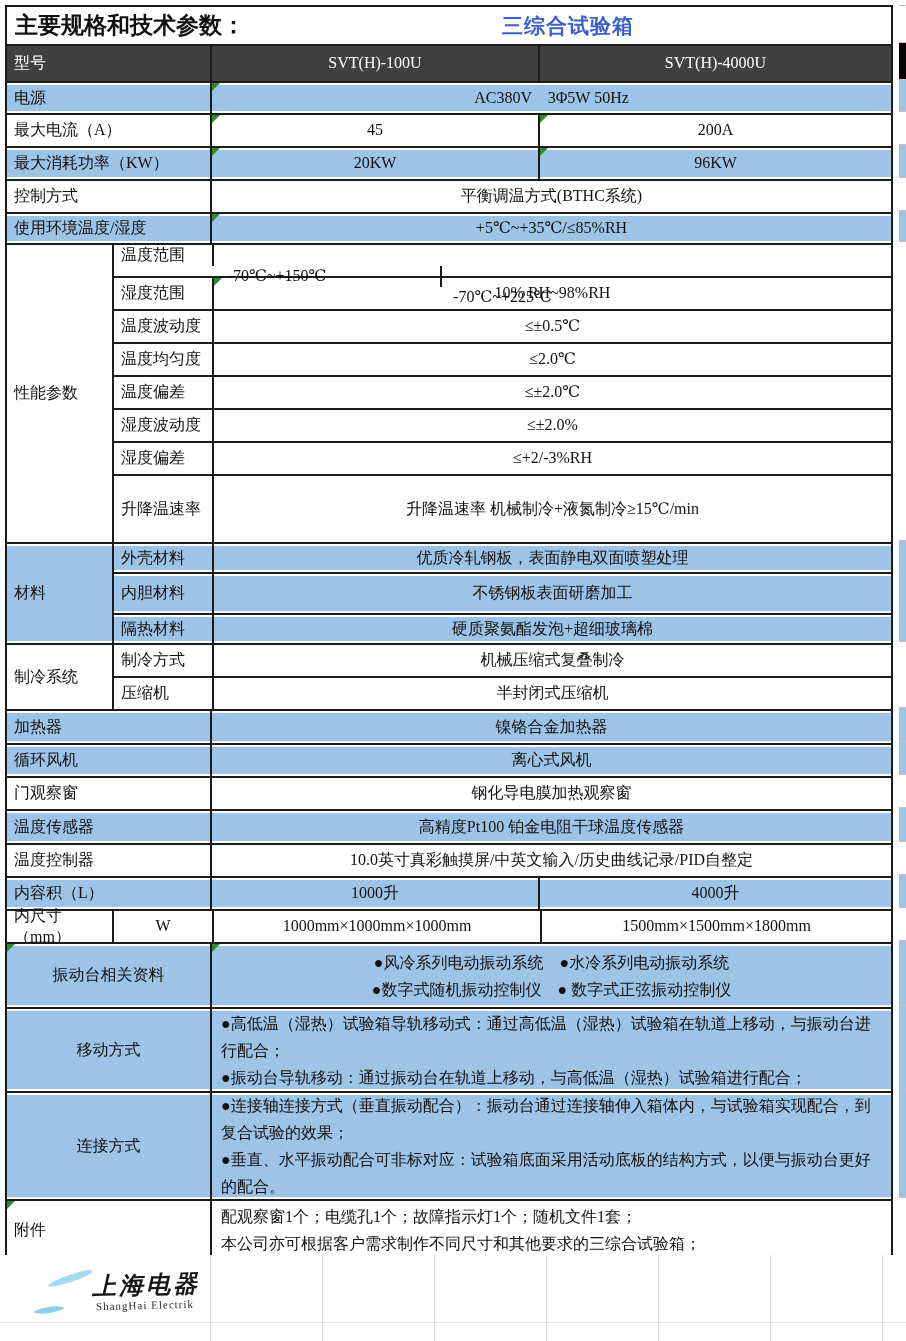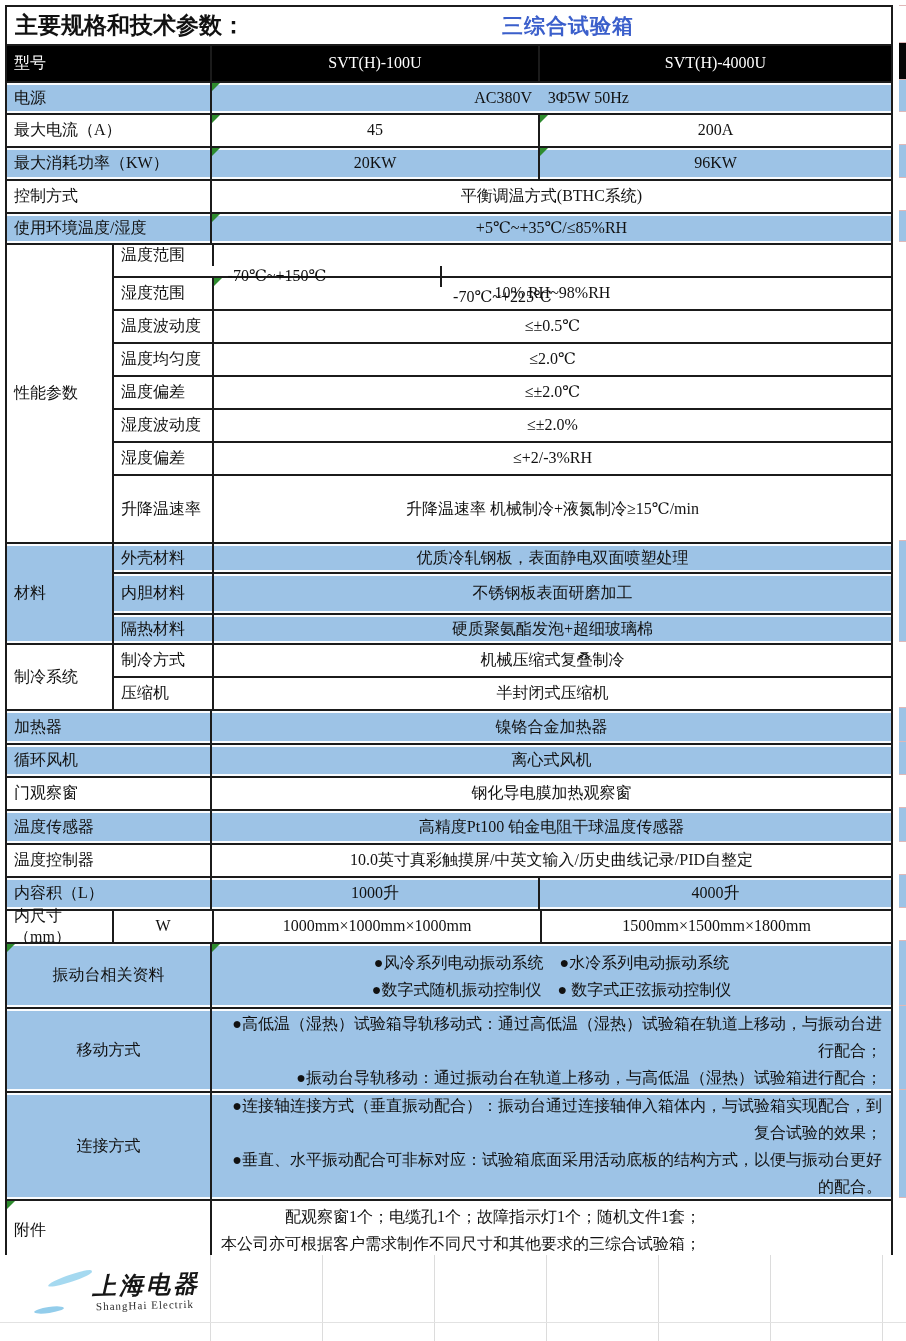--- a/index.html
+++ b/index.html
@@ -22,24 +22,24 @@
   .subl{width:100px;border-right:2px solid var(--bd);}
   .v1{width:328px;border-right:2px solid var(--bd);justify-content:center;text-align:right;}
   .v2{flex:1;justify-content:center;text-align:center;}
   .vfull{flex:1;justify-content:center;text-align:center;}
   .stack{flex:1;display:flex;flex-direction:column;}
   .subrow{display:flex;box-sizing:border-box;border-bottom:2px solid var(--bd);}
   .subrow:last-child{border-bottom:none;}
 
   .bg-blue{background:var(--blue);}
   .bg-blue .c{box-shadow:inset 0 2px 0 rgba(255,255,255,.95), inset 0 -2px 0 rgba(255,255,255,.95);}
-  .bg-black{background:#000000;color:#fff;}
+  .bg-black{background:#404040;color:#fff;}
 
   .pre{white-space:pre-line;}
-  .ta-l{justify-content:flex-start;text-align:right;}
+  .ta-l{justify-content:flex-start;text-align:left;}
   .ta-c{justify-content:center;text-align:center;}
   .lab.ta-c{justify-content:center;}
   .pre.ta-l{padding:5px 9px;}
   .tall-line{line-height:27px;}
 
   
   .title-row{height:37px;display:flex;align-items:center;border-bottom:2px solid var(--bd);background:#fff;}
   .t-left{font-size:23px;font-weight:bold;padding-left:8px;white-space:nowrap;}
   .t-right{flex:1;text-align:center;font-size:21px;font-weight:bold;color:var(--accent);letter-spacing:1px;}
 

